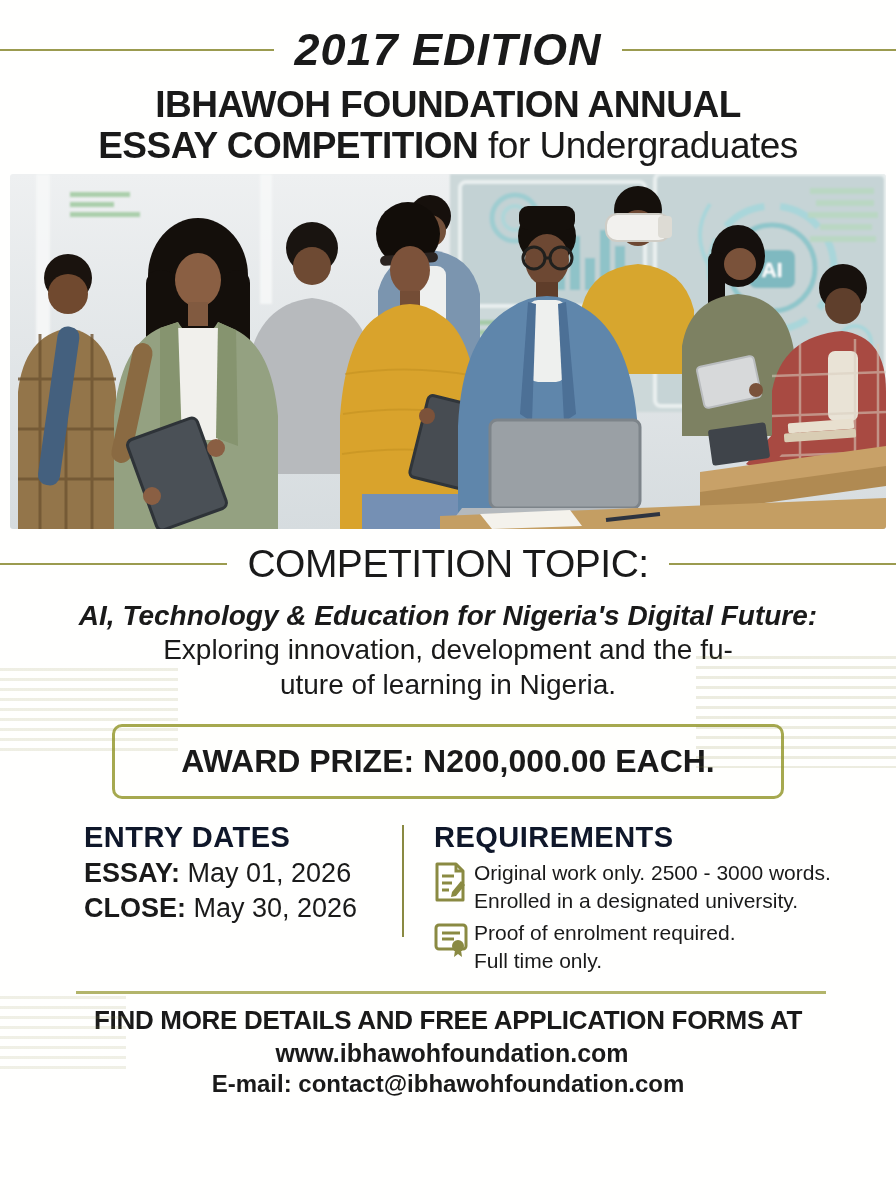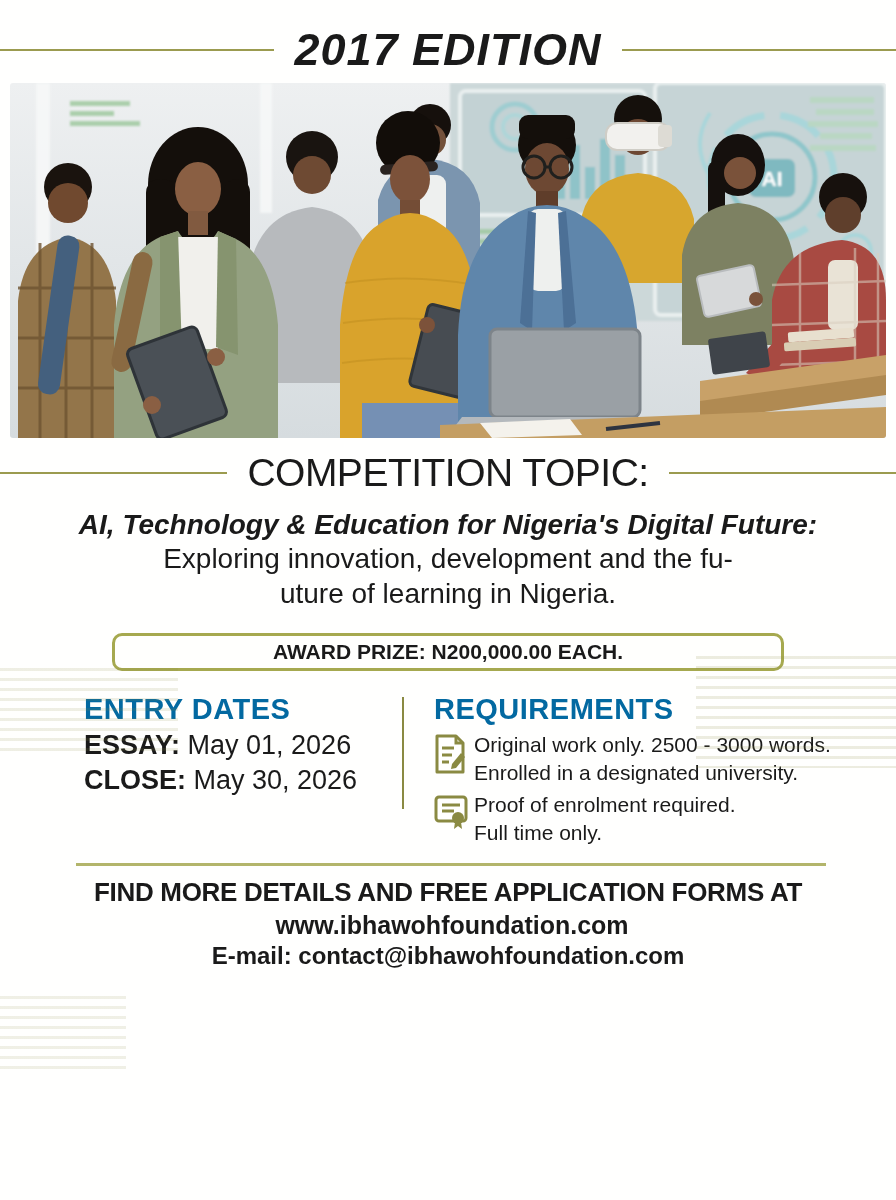--- a/index.html
+++ b/index.html
@@ -35,27 +35,27 @@
   .hero { display:block; margin:7px 10px 0 10px; width:876px; height:355px; border-radius:3px; }
 
   
   .topic-row { margin-top:13px; }
   .topic-heading { font-size:39px; font-weight:400; letter-spacing:-0.5px; white-space:nowrap; }
   .topic-subject { margin-top:14px; text-align:center; font-size:28px; font-weight:700; font-style:italic; }
   .topic-line { text-align:center; font-size:28px; font-weight:500; line-height:1.25; }
 
   
   .award-box { margin:22px auto 0 auto; width:672px; border:3px solid #a6a94f; border-radius:10px;
-               padding:4px 8px; text-align:center; font-size:21px; font-weight:800; letter-spacing:0px;
+               padding:16px 8px; text-align:center; font-size:32px; font-weight:800; letter-spacing:0px;
                background:#fffffd; }
 
   
   .columns { display:flex; margin-top:22px; padding:0 36px 0 84px; }
   .col-left { width:316px; flex:0 0 auto; }
-  .col-heading { font-size:29px; font-weight:800; color:#0369a1; letter-spacing:0.5px; }
+  .col-heading { font-size:29px; font-weight:800; color:#0f172a; letter-spacing:0.5px; }
   .date-line { margin-top:4px; font-size:27px; }
   .date-label { font-weight:800; }
   .date-value { font-weight:500; }
   .v-divider { width:2px; background:#8a8a42; height:112px; margin:4px 0 0 2px; flex:0 0 auto; }
   .col-right { flex:1; padding-left:30px; }
   .req-group { display:flex; margin-top:5px; }
   .req-icon { width:40px; flex:0 0 auto; padding-top:3px; }
   .req-texts { font-size:21px; font-weight:500; line-height:1.32; }
 
   
@@ -82,20 +82,24 @@
 
   <div class="logo-wrap">
   </div>
 
   <div class="flank-row edition-row">
     <div class="rule"></div>
     <div class="edition-text">2017 EDITION</div>
     <div class="rule"></div>
   </div>
 
+  <div class="main-title">
+    <div>IBHAWOH FOUNDATION ANNUAL</div>
+    <div><span>ESSAY COMPETITION</span><span class="light"> for Undergraduates</span></div>
+  </div>
 
   <svg class="hero" viewBox="0 0 876 355" preserveAspectRatio="none" aria-hidden="true">
     <defs>
       <linearGradient id="bgg" x1="0" y1="0" x2="0" y2="1">
         <stop offset="0" stop-color="#eef0f1"></stop>
         <stop offset="1" stop-color="#d6dcdf"></stop>
       </linearGradient>
       <filter id="soft">
           <feGaussianBlur stdDeviation="1.1"></feGaussianBlur>
         </filter>

